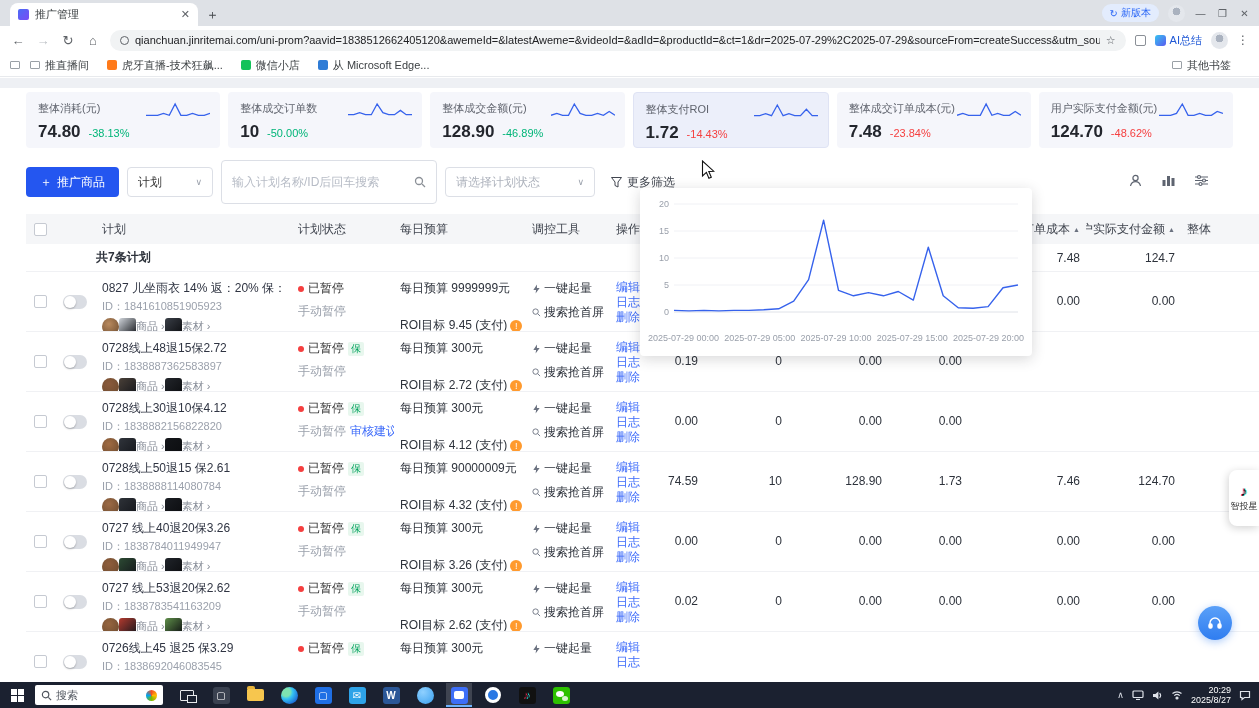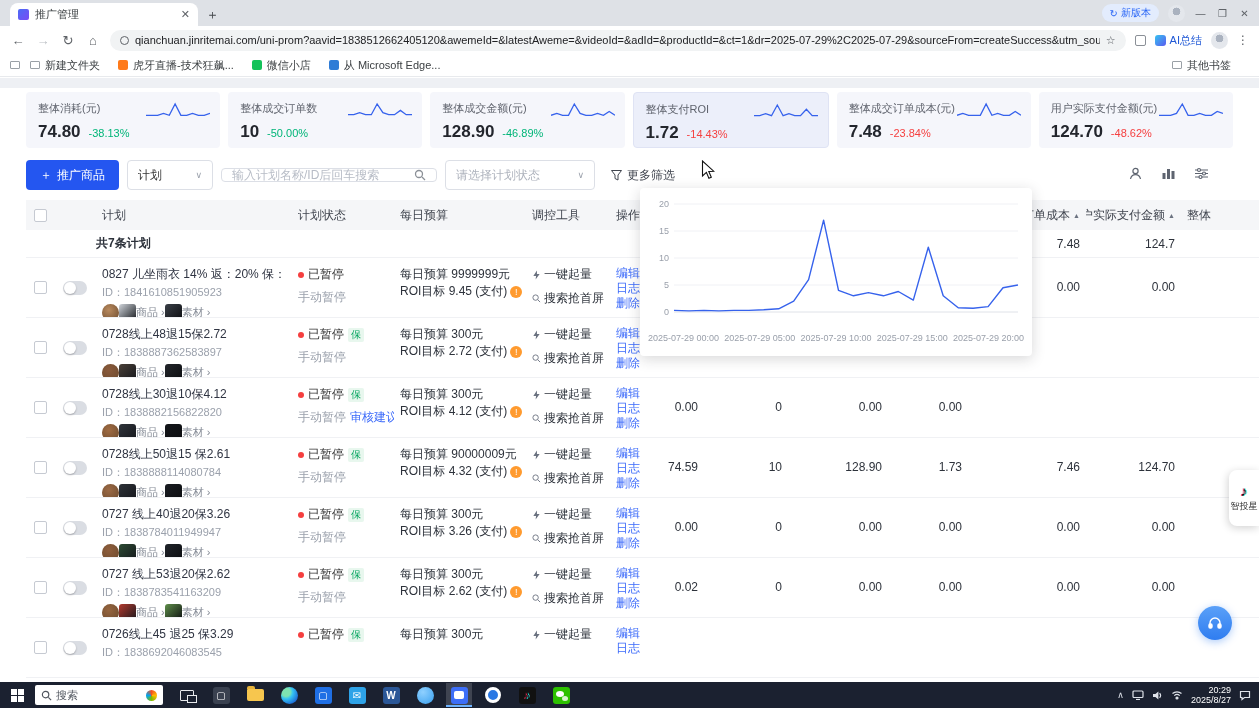--- a/index.html
+++ b/index.html
@@ -50,21 +50,21 @@
 .scard-spark{position:absolute;right:10px;top:9px}
 .scard-val{font-size:17px;font-weight:bold;color:#23262d;margin-top:6px;display:flex;align-items:baseline;gap:8px}
 .delta{font-size:11px;font-weight:normal}
 .delta.good{color:#00b578}
 .delta.bad{color:#f53f3f}
 .toolbar{display:flex;align-items:center;margin:12px 26px 0;gap:8px}
 .btn-primary{background:#2456f0;color:#fff;height:30px;padding:0 14px;border-radius:4px;display:flex;align-items:center;font-size:12px;gap:5px;border:none;cursor:pointer}
 .select{height:30px;border:1px solid #dcdfe6;border-radius:4px;background:#fff;display:flex;align-items:center;justify-content:space-between;padding:0 10px;color:#333;font-size:12px;gap:14px;cursor:pointer}
 .caret{color:#9aa0ab;font-size:9px}
 .ph{color:#aeb3bd}
-.search-box{width:216px;height:14px;border:1px solid #dcdfe6;border-radius:4px;display:flex;align-items:center;justify-content:space-between;padding:0 10px;color:#b7bcc6;background:#fff}
+.search-box{width:216px;height:44px;border:1px solid #dcdfe6;border-radius:4px;display:flex;align-items:center;justify-content:space-between;padding:0 10px;color:#b7bcc6;background:#fff}
 .more-filter{display:flex;align-items:center;gap:5px;color:#40454f;margin-left:8px;cursor:pointer}
 .toolbar-right{margin-left:auto;margin-right:24px;display:flex;gap:18px;color:#5e6470;align-items:center}
 
 .tbl{margin:10px 0 0 26px;width:1265px;font-size:12px}
 .td{padding:0 6px}
 .col-cb{width:28px}.col-toggle{width:42px}.col-plan{width:196px}.col-status{width:102px}.col-settings{width:132px}.col-tools{width:84px}.col-actions{width:40px}
 .m1{width:54px}.m2{width:84px}.m3{width:100px}.m4{width:80px}.m5{width:118px}.m6{width:95px}.m7{width:110px}
 .num{text-align:right;justify-content:flex-end}
 .thead{display:flex;background:#f5f6f8;height:30px;color:#40454f}
 .thead .td{display:flex;align-items:center;white-space:nowrap;overflow:hidden}
@@ -83,21 +83,21 @@
 .thumbs{display:flex;align-items:center;gap:0;margin-top:4px}
 .avatar-t{width:17px;height:17px;border-radius:50%;flex:none}
 .thumb{width:17px;height:17px;border-radius:3px;flex:none}
 .tlabel{color:#858b96;font-size:11px;white-space:nowrap;cursor:pointer}
 .status-line{display:flex;align-items:center;white-space:nowrap}
 .status-dot{width:6px;height:6px;border-radius:50%;background:#f53f3f;display:inline-block;margin-right:4px;flex:none}
 .badge-bao{background:#e8f7ee;color:#00a35c;font-size:10px;padding:0 3px;border-radius:2px;margin-left:4px;line-height:14px}
 .sub-status{color:#9ba1ac;margin-top:6px;white-space:nowrap}
 .review-link{color:#3d6bfa;margin-left:4px}
 .set-line1{color:#2d323b;white-space:nowrap}
-.roi-line{color:#2d323b;margin-top:0;display:flex;align-items:center;gap:3px;white-space:nowrap}
+.roi-line{color:#2d323b;margin-top:20px;display:flex;align-items:center;gap:3px;white-space:nowrap}
 .warn-ic{width:12px;height:12px;border-radius:50%;background:#ff9a2e;color:#fff;font-size:9px;display:inline-flex;align-items:center;justify-content:center;flex:none;cursor:pointer}
 .tool-line{display:flex;align-items:center;gap:3px;color:#2d323b;white-space:nowrap;cursor:pointer}
 .tool-line+.tool-line{margin-top:7px}
 .act-link{display:block;color:#3d6bfa;line-height:15px}
 .num-cell{text-align:right;color:#2d323b;padding-top:22px!important}
 
 .popup{position:absolute;left:640px;top:188px;width:392px;height:168px;background:#fff;border-radius:4px;box-shadow:0 3px 14px rgba(31,35,41,.18);z-index:30;padding:8px 8px 4px}
 .popup-xlabels{display:flex;justify-content:space-between;font-size:9px;color:#9aa0ab;padding-top:2px}
 
 .cursor{position:absolute;left:701px;top:160px;z-index:60;pointer-events:none}
@@ -169,21 +169,21 @@
       </span>
     <span class="avatar-s"></span>
     <span class="menu-dots">⋮</span>
   </div>
 </div>
 <div class="bookmarksbar">
   <span class="bm-ic bm-folder" style="margin-right:10px"></span>
   <span id="bm-items" style="display:flex;align-items:center">
       <span class="bm">
         <span class="bm-ic bm-folder"></span>
-        <span>新建文件夹</span>
+        <span>推直播间</span>
       </span>
       <span class="bm">
         <span class="bm-ic" style="background:#ff7a1a"></span>
         <span>虎牙直播-技术狂飙...</span>
       </span>
       <span class="bm">
         <span class="bm-ic" style="background:#14c25a"></span>
         <span>微信小店</span>
       </span>
       <span class="bm">

